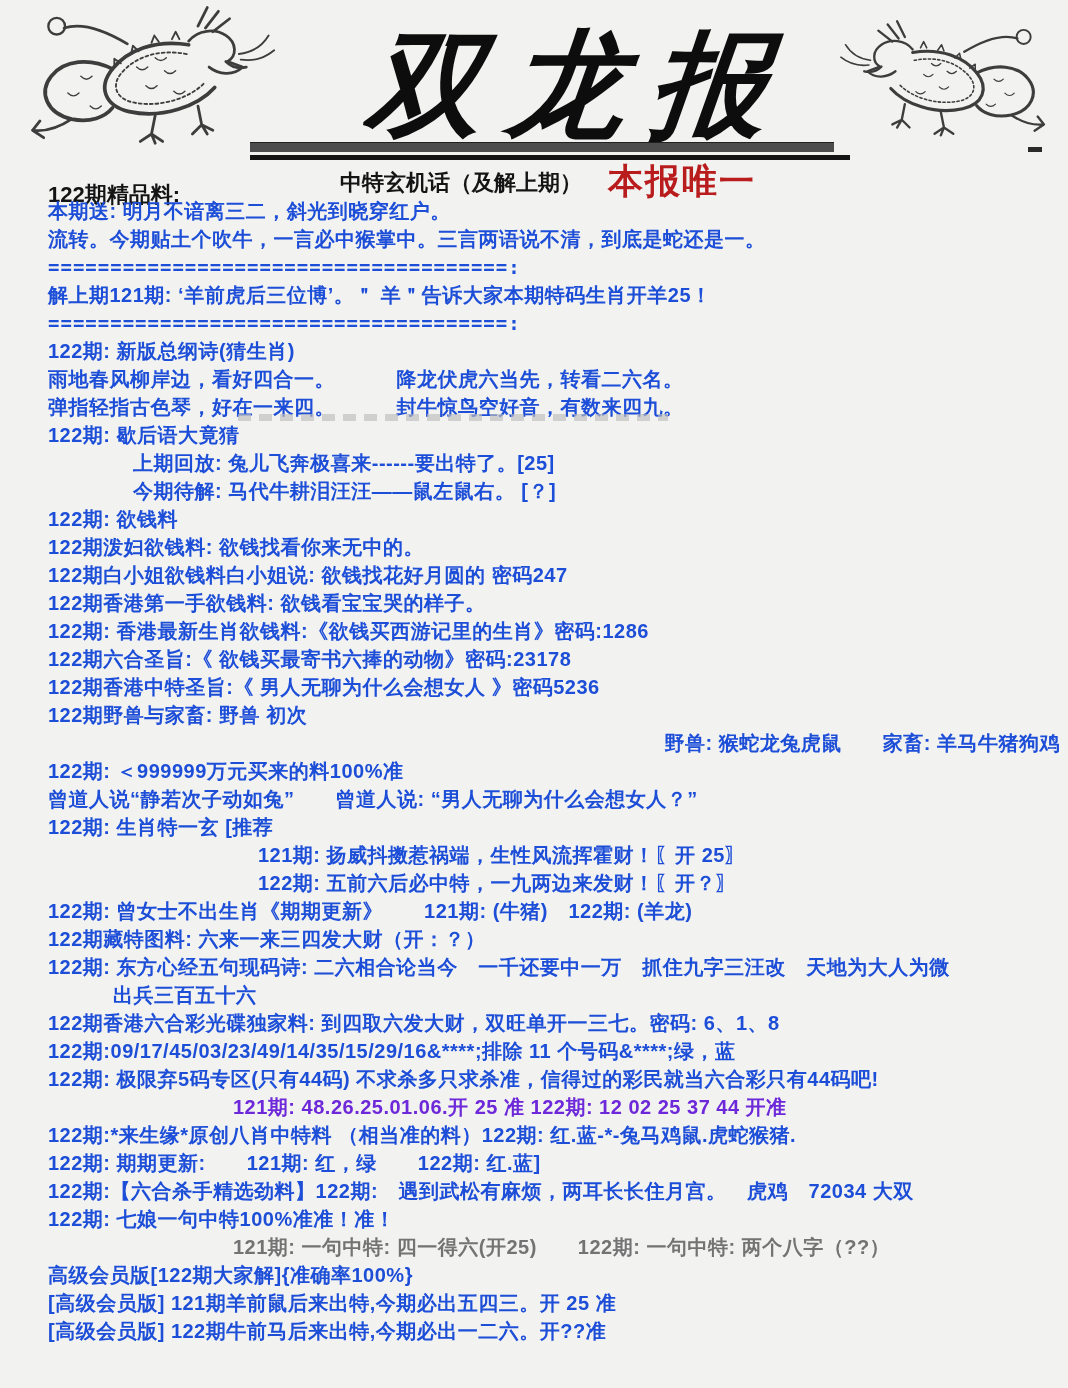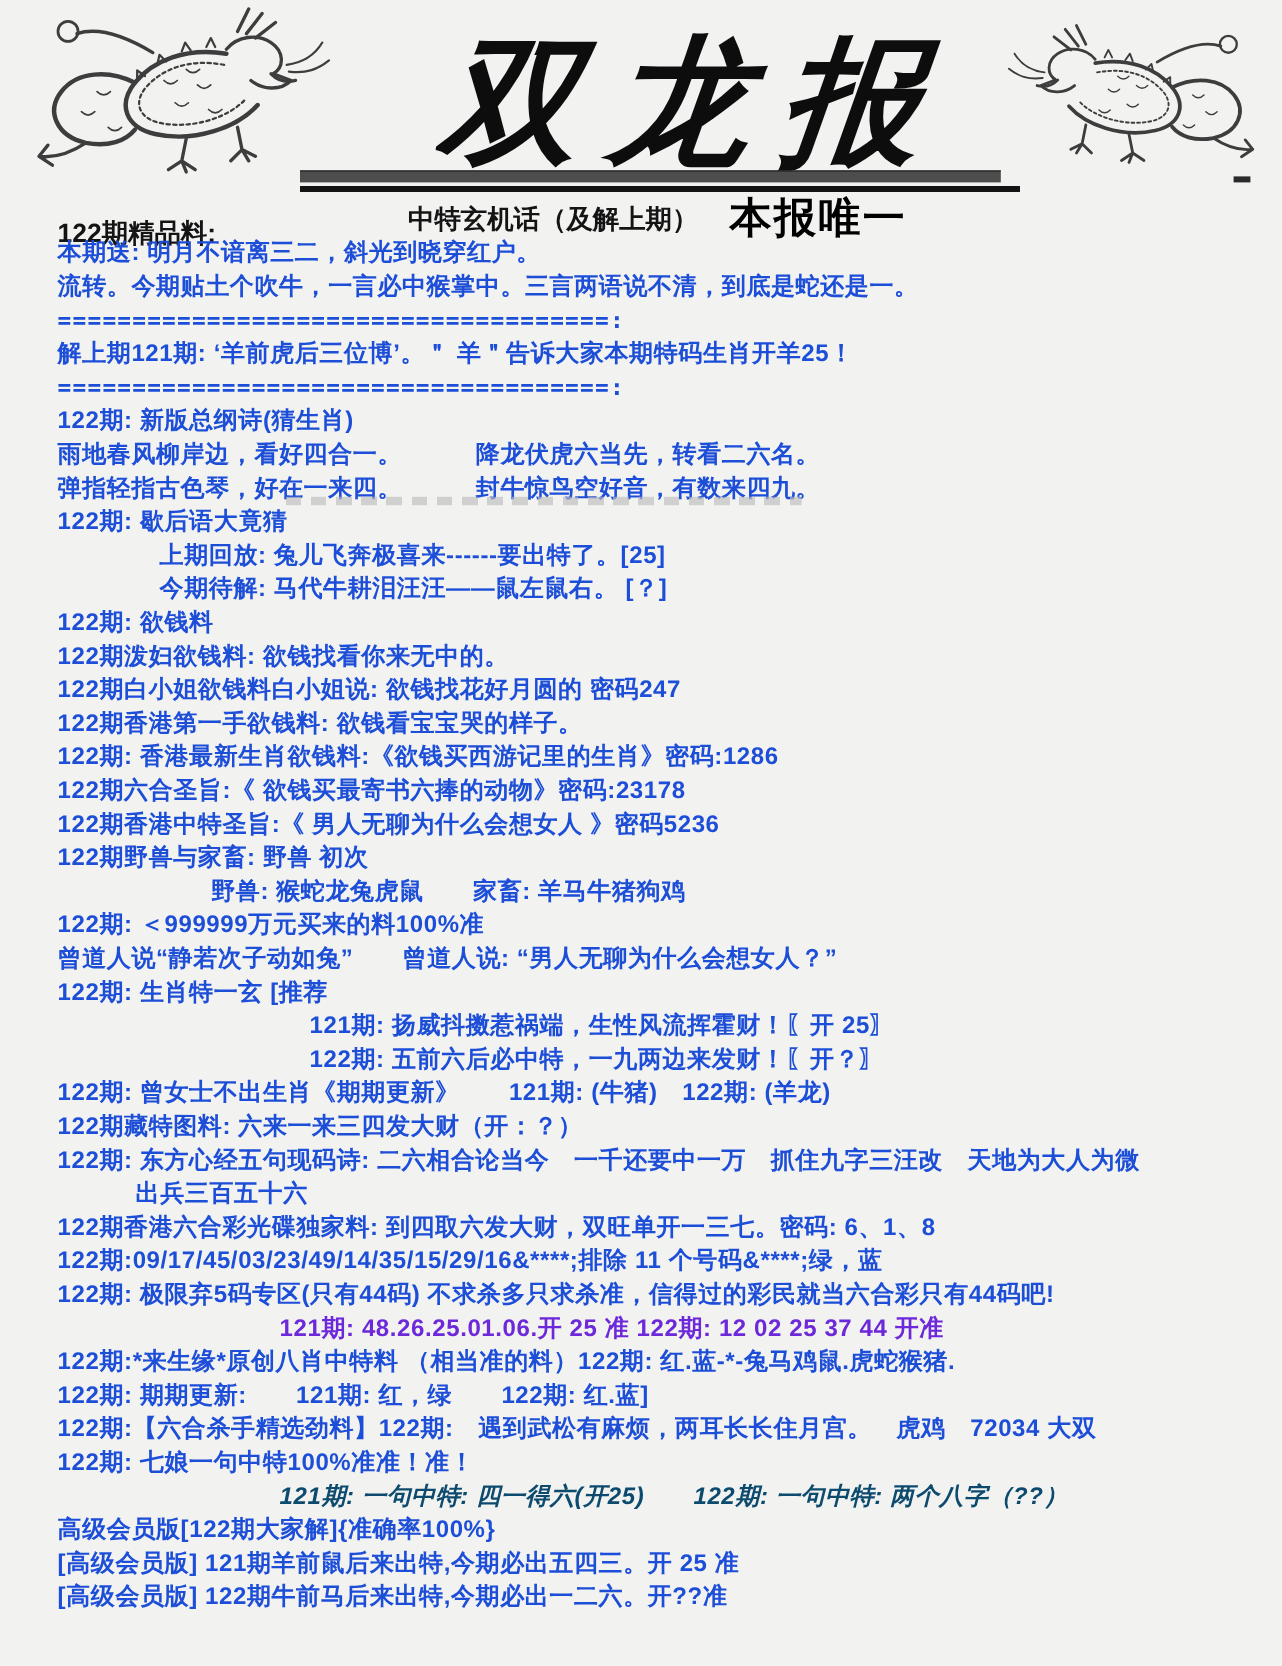--- a/index.html
+++ b/index.html
@@ -27,34 +27,34 @@
   .rule2{left:250px;top:155px;width:600px;height:5px;background:#141414;}
   .corner-dash{position:absolute;left:1028px;top:147px;width:14px;height:5px;background:#2a2a2a;}
   .dragon{position:absolute;opacity:.92;}
   .dragon.left{left:12px;top:2px;width:305px;height:158px;}
   .dragon.right{left:808px;top:2px;width:250px;height:162px;transform:scaleX(-1);}
 
   
   .headrow{position:absolute;left:48px;top:162px;width:1000px;height:34px;white-space:nowrap;}
   .issue-label{position:absolute;left:0;top:18px;font-size:22px;font-weight:bold;}
   .center-label{position:absolute;left:292px;top:6px;font-size:22px;font-weight:bold;}
-  .brand-label{position:absolute;left:560px;top:-4px;font-size:35px;font-weight:bold;letter-spacing:2px;color:#000000;}
+  .brand-label{position:absolute;left:560px;top:-4px;font-size:35px;font-weight:bold;letter-spacing:2px;color:#b91c1c;}
 
   
   .body-lines{position:absolute;left:48px;top:197px;width:1012px;}
   .line{
     position:relative;
     min-height:28px;line-height:28px;
     font-size:20px;font-weight:bold;
     white-space:nowrap;overflow:visible;
     color:#1d4ed8;
     letter-spacing:0.5px;
   }
   .line.sep{font-family:"DejaVu Sans Mono",monospace;letter-spacing:1px;font-size:19px;}
-  .line.faint{color:#0c4a6e;font-style:italic;}
+  .line.faint{color:#737373;}
   .line.ghost{color:#6d28d9;}
   .line.artifact::before{
     content:"";position:absolute;left:190px;top:-7px;width:430px;height:7px;
     background:repeating-linear-gradient(90deg,#bdbdbd 0 13px,transparent 13px 21px);
     opacity:.65;
   }
 </style>
 </head>
 <body>
 
@@ -153,21 +153,21 @@
     </div>
       <div class="line">
       <span class="t">122期六合圣旨:《 欲钱买最寄书六捧的动物》密码:23178</span>
     </div>
       <div class="line">
       <span class="t">122期香港中特圣旨:《 男人无聊为什么会想女人 》密码5236</span>
     </div>
       <div class="line">
       <span class="t">122期野兽与家畜: 野兽 初次</span>
     </div>
-      <div class="line" style="padding-left: 128px;">
+      <div class="line" style="padding-left: 128px; text-align: right;">
       <span class="t">野兽: 猴蛇龙兔虎鼠　　家畜: 羊马牛猪狗鸡</span>
     </div>
       <div class="line">
       <span class="t">122期: ＜999999万元买来的料100%准</span>
     </div>
       <div class="line">
       <span class="t">曾道人说“静若次子动如兔”　　曾道人说: “男人无聊为什么会想女人？”</span>
     </div>
       <div class="line">
       <span class="t">122期: 生肖特一玄 [推荐</span>

